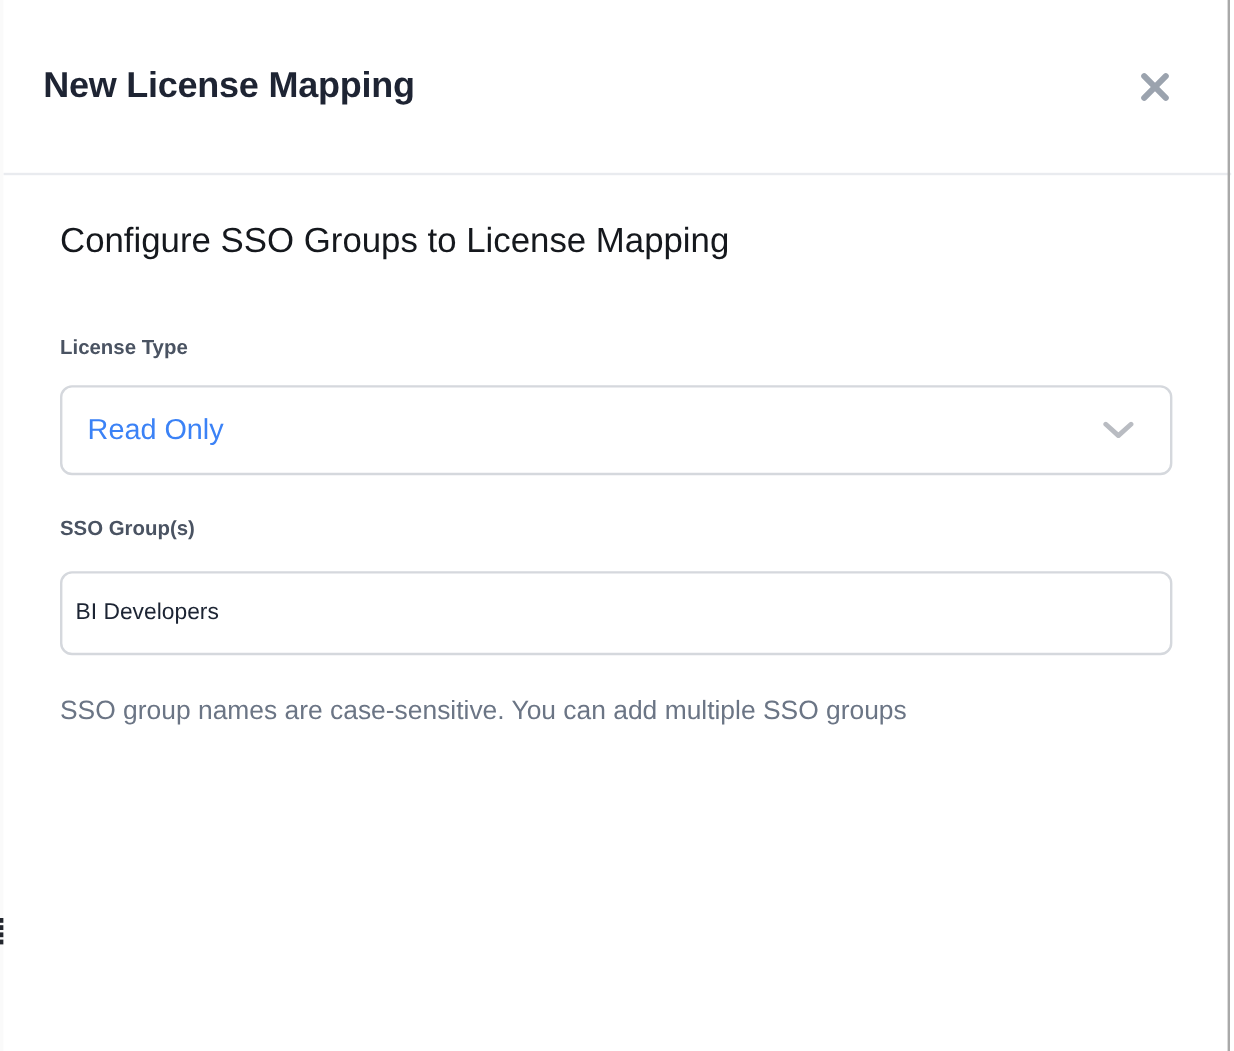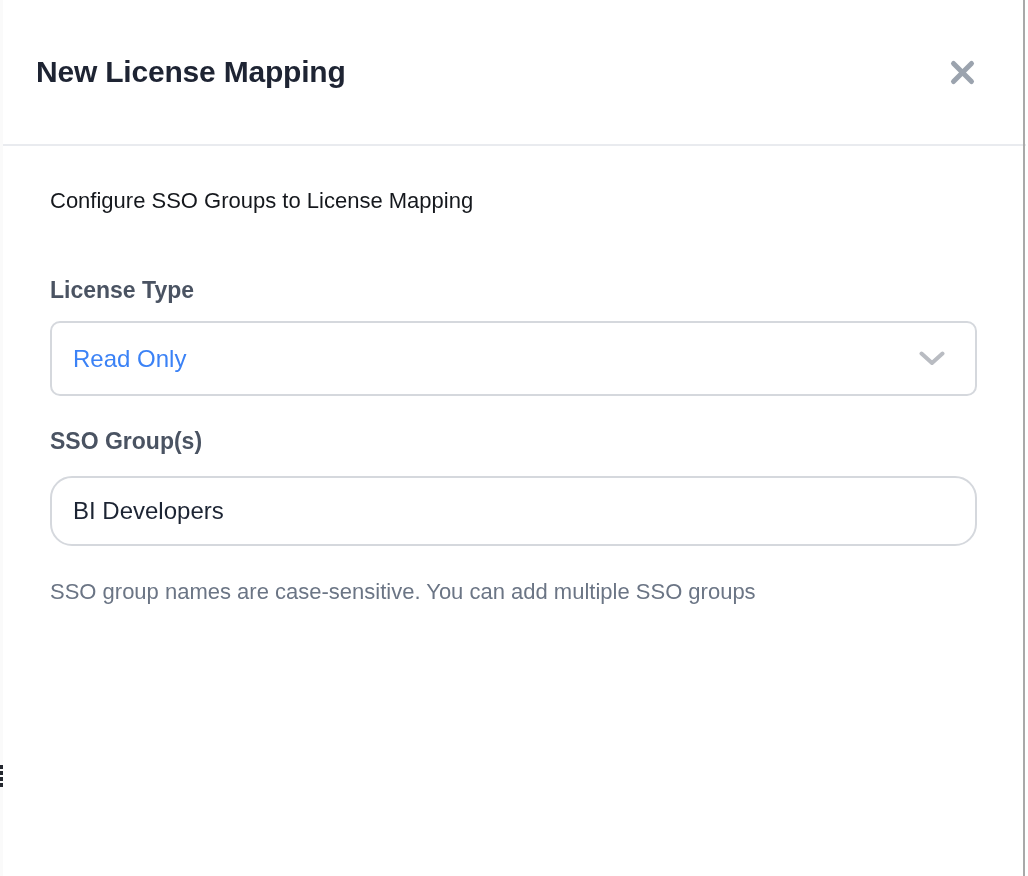--- a/index.html
+++ b/index.html
@@ -66,28 +66,28 @@
     left: 0; top: 144px;
     width: 1023px; height: 2px;
     background: #e9ebef;
   }
 
   .modal-body {
     padding: 42px 45px 0 47px;
   }
 
   .modal-description {
-    font-size: 22px;
+    font-size: 29px;
     line-height: 30px;
     color: #15181d;
   }
 
   .field-label {
     display: block;
-    font-size: 23px;
+    font-size: 17px;
     line-height: 22px;
     font-weight: 700;
     color: #4a5362;
   }
   .label-license { margin-top: 63px; }
   .label-sso    { margin-top: 34px; }
 
   .select-box {
     margin-top: 20px;
     width: 927px;
@@ -105,25 +105,25 @@
     font-size: 24px;
     color: #3b82f6;
   }
 
   .text-input {
     display: block;
     margin-top: 24px;
     width: 927px;
     height: 70px;
     border: 2px solid #d5d8dd;
-    border-radius: 22px;
+    border-radius: 10px;
     background: #ffffff;
-    padding: 0 21px;
+    padding: 0 11px;
     font-family: "Liberation Sans", sans-serif;
-    font-size: 24px;
+    font-size: 19px;
     color: #1c2433;
     outline: none;
   }
 
   .help-text {
     margin-top: 25px;
     font-size: 22px;
     line-height: 41px;
     color: #6b7585;
   }

